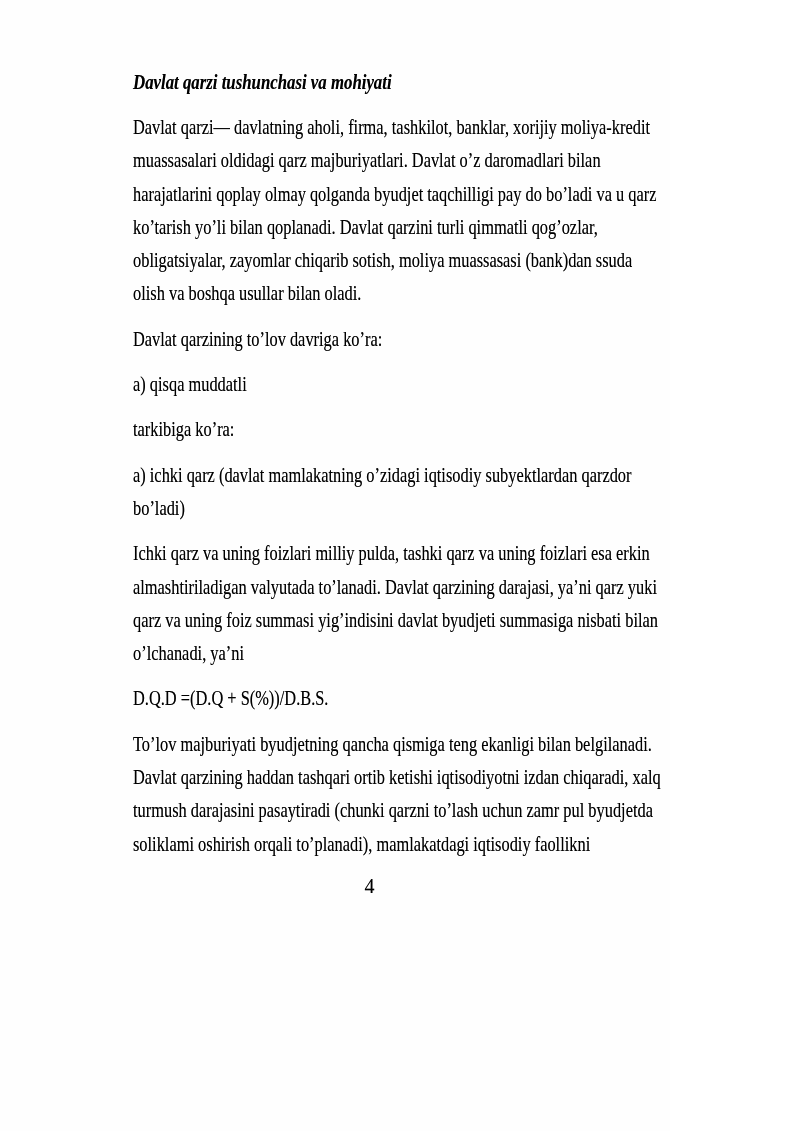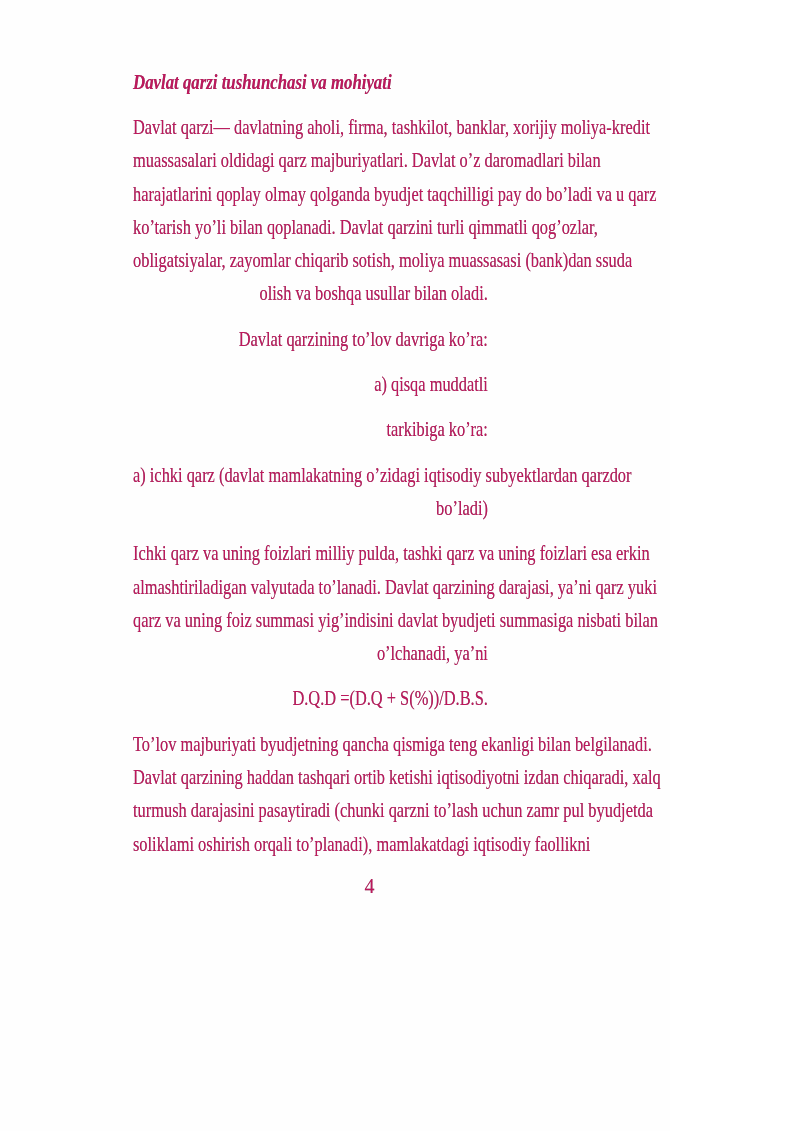--- a/index.html
+++ b/index.html
@@ -11,39 +11,38 @@
     width: 800px;
     height: 1131px;
     font-family: "Liberation Serif", "DejaVu Serif", serif;
   }
   .page {
     position: relative;
     width: 670px;
     height: 1131px;
     box-sizing: border-box;
     background: #fefefe;
-    color: #be185d;
+    color: #000000;
     padding: 66px 82px 0 133px;
     overflow: hidden;
   }
   .doc-heading {
     font-size: 21px;
     font-weight: 700;
     font-style: italic;
     line-height: 33px;
     margin: 0 0 10px 0;
     white-space: nowrap;
     transform: scaleX(0.80);
     transform-origin: 0 50%;
     text-shadow: 0 0 0.5px rgba(30,30,30,0.55);
   }
   .para {
     margin: 12px 0 9px 0;
     padding: 0;
-    text-align: right;
   }
   .line {
     display: block;
     font-size: 21px;
     line-height: 33.3px;
     white-space: nowrap;
     transform: scaleX(0.78);
     transform-origin: 0 50%;
     text-shadow: 0 0 0.5px rgba(30,30,30,0.5);
   }

